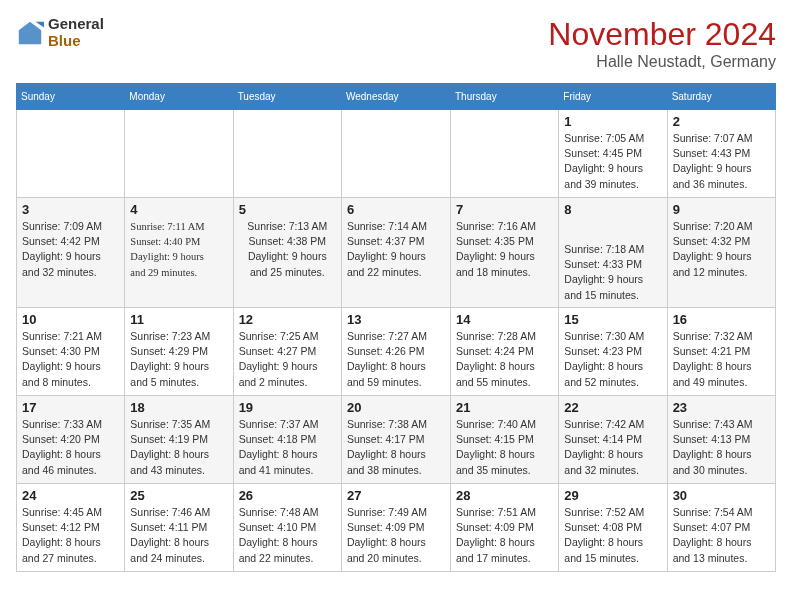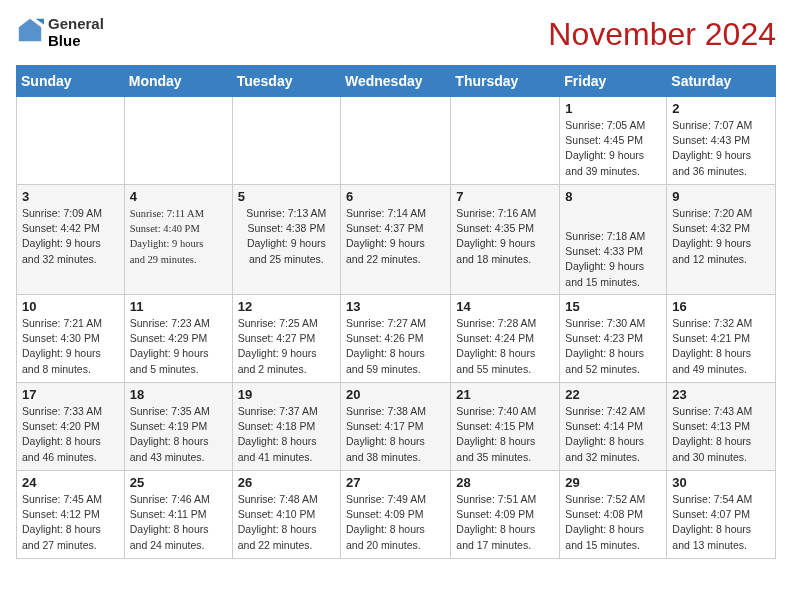--- a/index.html
+++ b/index.html
@@ -11,37 +11,37 @@
       padding: 16px;
     }
     .header {
       display: flex;
       justify-content: space-between;
       align-items: flex-start;
       margin-bottom: 12px;
     }
     .logo {
       display: flex;
-      align-items: flex-start;
+      align-items: center;
       gap: 4px;
     }
     .logo-text {
       display: flex;
       flex-direction: column;
       line-height: 1.1;
     }
     .logo-general {
       font-size: 15px;
       font-weight: bold;
       color: #333;
     }
     .logo-blue {
       font-size: 15px;
       font-weight: bold;
-      color: #000000;
+      color: #a16207;
     }
     .logo-icon {
       width: 28px;
       height: 28px;
     }
     .title-section {
       text-align: right;
     }
     .month-title {
       font-size: 32px;
@@ -55,22 +55,22 @@
     .calendar {
       width: 100%;
       border-collapse: collapse;
       font-size: 11px;
     }
     .calendar thead tr th {
       background-color: #3a7fc1;
       color: #fff;
       padding: 7px 4px;
       text-align: left;
-      font-size: 14px;
-      font-weight: 700;
+      font-size: 10px;
+      font-weight: 400;
       border: 1px solid #3a7fc1;
     }
     .calendar tbody tr td {
       border: 1px solid #ccc;
       vertical-align: top;
       padding: 4px 5px;
       width: 113px;
       min-height: 80px;
       height: 88px;
       background: #fff;
@@ -103,20 +103,21 @@
       <polygon points="20,4 36,16 36,36 4,36 4,16" fill="#3a7fc1" opacity="0.85"></polygon>
       <polygon points="28,4 40,12 40,4" fill="#3a7fc1"></polygon>
     </svg>
     <div class="logo-text">
       <span class="logo-general">General</span>
       <span class="logo-blue">Blue</span>
     </div>
   </div>
   <div class="title-section">
     <div class="month-title">November 2024</div>
+    <div class="location">Halle Neustadt, Germany</div>
   </div>
 </div>
 
 <table class="calendar">
   <thead>
     <tr>
     <th>Sunday</th>
         <th>Monday</th>
         <th>Tuesday</th>
         <th>Wednesday</th>
@@ -296,21 +297,21 @@
           <span class="day-number">23</span>
           <div class="day-info" style="white-space: pre-line;">Sunrise: 7:43 AM
 Sunset: 4:13 PM
 Daylight: 8 hours
 and 30 minutes.</div>
         </td>
       </tr>
       <tr>
         <td>
           <span class="day-number">24</span>
-          <div class="day-info" style="white-space: pre-line;">Sunrise: 7:45 AM
+          <div class="day-info" style="white-space: pre-line;">Sunrise: 4:45 AM
 Sunset: 4:12 PM
 Daylight: 8 hours
 and 27 minutes.</div>
         </td>
         <td>
           <span class="day-number">25</span>
           <div class="day-info" style="white-space: pre-line;">Sunrise: 7:46 AM
 Sunset: 4:11 PM
 Daylight: 8 hours
 and 24 minutes.</div>

